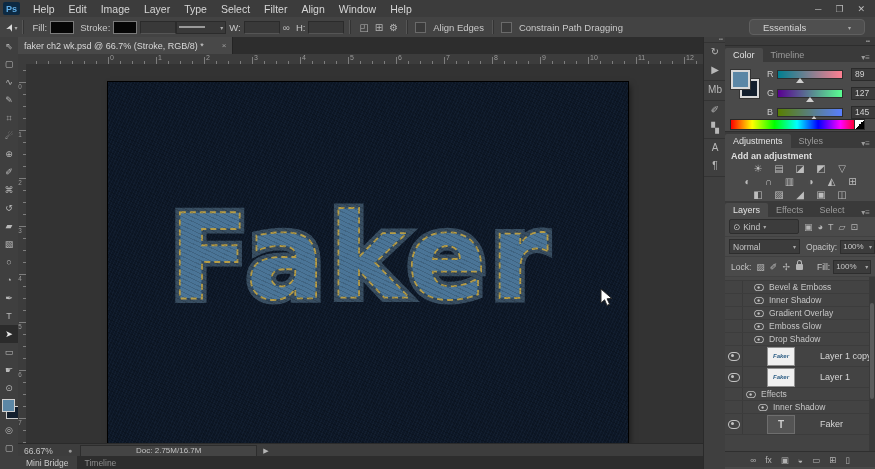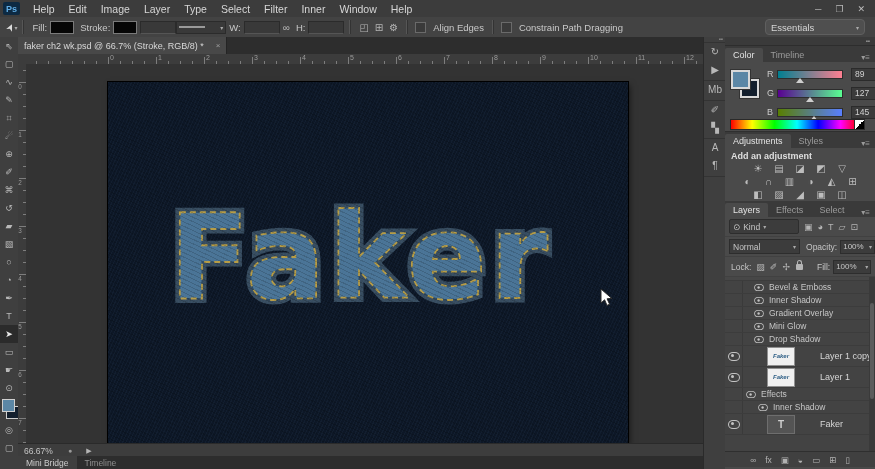--- a/index.html
+++ b/index.html
@@ -23,31 +23,31 @@
   .ofield{width:34px;height:11px;background:#393939;border:1px solid #2b2b2b;border-bottom-color:#555;}
   .odrop{width:44px;height:11px;background:#393939;border:1px solid #2b2b2b;display:flex;align-items:center;
          justify-content:space-between;padding:0 2px;}
   .odrop .line{width:26px;height:2px;background:#9a9a9a;}
   .caret{font-size:6px;color:#aaa;}
   .oicon{font-size:10px;color:#b5b5b5;margin:0 3px;}
   .ocheck{width:9px;height:9px;background:#3a3a3a;border:1px solid #6a6a6a;margin:0 4px 0 2px;}
   #toolicon{font-size:10px;color:#dcdcdc;margin-left:6px;transform:rotate(-65deg);display:inline-block;}
   #workspacebtn{margin-left:auto;margin-right:10px;width:88px;height:14px;background:#4f4f4f;border:1px solid #5f5f5f;
                 border-radius:4px;font-size:9.5px;color:#d5d5d5;display:flex;align-items:center;justify-content:space-between;
-                padding:0 5px;}
+                padding:0 13px;}
   
   #leftbar{left:0;top:37px;width:18px;height:432px;background:#3f3f3f;border-right:1px solid #2a2a2a;}
   .tool{width:18px;height:18px;display:flex;align-items:center;justify-content:center;font-size:9px;color:#b9b9b9;}
   .tool.active{background:#2b2b2b;color:#e8e8e8;}
   #fgbg{position:relative;width:18px;height:22px;margin-top:2px;}
   #fgsw{position:absolute;left:2px;top:0;width:11px;height:11px;border:1px solid #cfcfcf;}
   #bgsw{position:absolute;left:6px;top:7px;width:11px;height:11px;border:1px solid #cfcfcf;}
   
   #tabbar{left:18px;top:37px;width:685px;height:17px;background:#2d2d2d;border-bottom:1px solid #222;display:flex;}
-  #doctab{height:17px;background:#484848;display:flex;align-items:center;padding:0 6px;gap:12px;
+  #doctab{height:17px;background:#484848;display:flex;align-items:center;padding:0 6px;gap:18px;
           font-size:9px;color:#d8d8d8;border-right:1px solid #242424;}
   #doctab .x{color:#9f9f9f;font-size:8px;}
   #rulercorner{left:18px;top:54px;width:8px;height:10px;background:#3c3c3c;border-right:1px solid #2c2c2c;border-bottom:1px solid #2c2c2c;}
   #hruler{left:26px;top:54px;width:677px;height:10px;background:#3c3c3c;border-bottom:1px solid #2c2c2c;overflow:hidden;}
   #vruler{left:18px;top:64px;width:8px;height:379px;background:#3c3c3c;border-right:1px solid #2c2c2c;overflow:hidden;}
   .htick{position:absolute;bottom:0;width:1px;background:#7d7d7d;}
   .vtick{position:absolute;right:0;height:1px;background:#7d7d7d;}
   .hnum{position:absolute;top:0;font-size:7px;color:#9a9a9a;}
   .vnum{position:absolute;left:0;font-size:7px;color:#9a9a9a;transform:scale(.9);}
   #pasteboard{left:26px;top:64px;width:677px;height:379px;background:#333333;}
@@ -142,21 +142,21 @@
                 justify-content:center;gap:9px;font-size:8.5px;color:#b2b2b2;}
   #layersfooter .fi{line-height:10px;}
   
   #cursor{left:600px;top:288px;width:14px;height:20px;z-index:50;}
 </style>
 </head>
 <body>
 
 <div id="menubar" class="abs">
   <span id="pslogo">Ps</span>
-  <nav id="menus"><span class="menu-item">Help</span><span class="menu-item">Edit</span><span class="menu-item">Image</span><span class="menu-item">Layer</span><span class="menu-item">Type</span><span class="menu-item">Select</span><span class="menu-item">Filter</span><span class="menu-item">Inner</span><span class="menu-item">Window</span><span class="menu-item">Help</span></nav>
+  <nav id="menus"><span class="menu-item">Help</span><span class="menu-item">Edit</span><span class="menu-item">Image</span><span class="menu-item">Layer</span><span class="menu-item">Type</span><span class="menu-item">Select</span><span class="menu-item">Filter</span><span class="menu-item">Align</span><span class="menu-item">Window</span><span class="menu-item">Help</span></nav>
   <div id="winctrls">
       <span>─</span>
       <span>❐</span>
       <span>✕</span>
     </div>
 </div>
 
 <div id="optionsbar" class="abs">
   <span id="toolicon">➤</span>
   <span class="caret">▾</span>
@@ -372,20 +372,21 @@
         <text x="252" y="216" fill="#4a7496" stroke="#2c4a63" stroke-width="1">Faker</text>
         <text x="252" y="216" fill="none" stroke="#b89d45" stroke-width="1.8" stroke-dasharray="6 4">Faker</text>
       </g>
     </svg>
   </div>
 </div>
 
 <div id="statusbar" class="abs">
   <span id="zoomfield">66.67%</span>
   <span id="statusdot">●</span>
+  <span id="docbox">Doc: 2.75M/16.7M</span>
   <span id="docarrow">▶</span>
 </div>
 
 <div id="bottomtabs" class="abs">
     <span class="btab active">Mini Bridge</span>
     <span class="btab">Timeline</span>
   </div>
 
 <div id="dockstrip" class="abs">
   <div class="dockbar">▪▪</div>
@@ -533,21 +534,21 @@
       <div class="lrow effect">
         <span class="eyecell"></span>
         <span class="ind" style="width: 10px;"></span>
         <span class="eye sm"></span>
         <span class="effname">Gradient Overlay</span>
       </div>
       <div class="lrow effect">
         <span class="eyecell"></span>
         <span class="ind" style="width: 10px;"></span>
         <span class="eye sm"></span>
-        <span class="effname">Mini Glow</span>
+        <span class="effname">Emboss Glow</span>
       </div>
       <div class="lrow effect">
         <span class="eyecell"></span>
         <span class="ind" style="width: 10px;"></span>
         <span class="eye sm"></span>
         <span class="effname">Drop Shadow</span>
       </div>
       <div class="lrow layer">
         <span class="eyecell">
           <span class="eye"></span>

